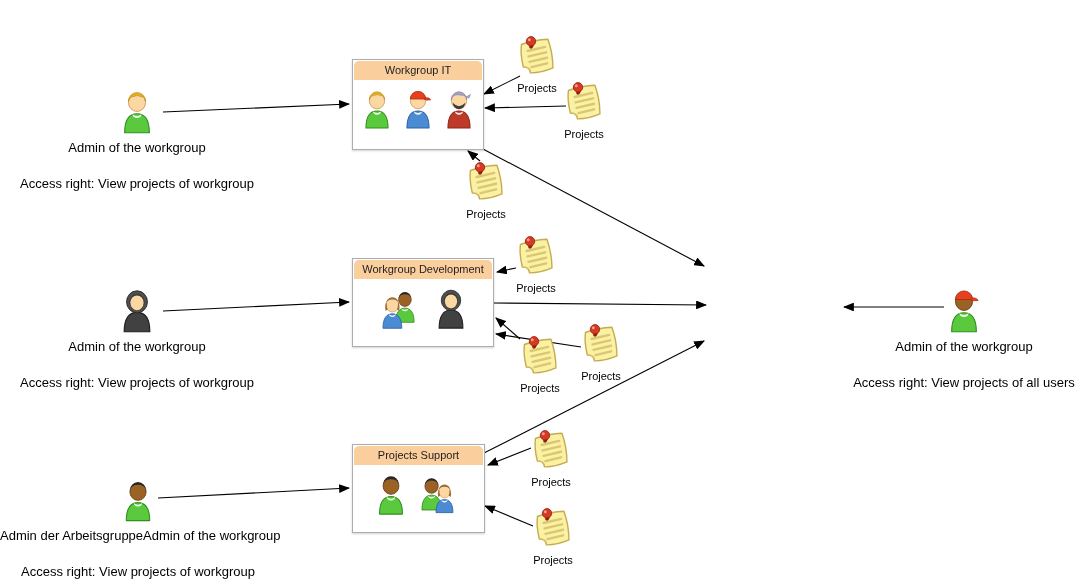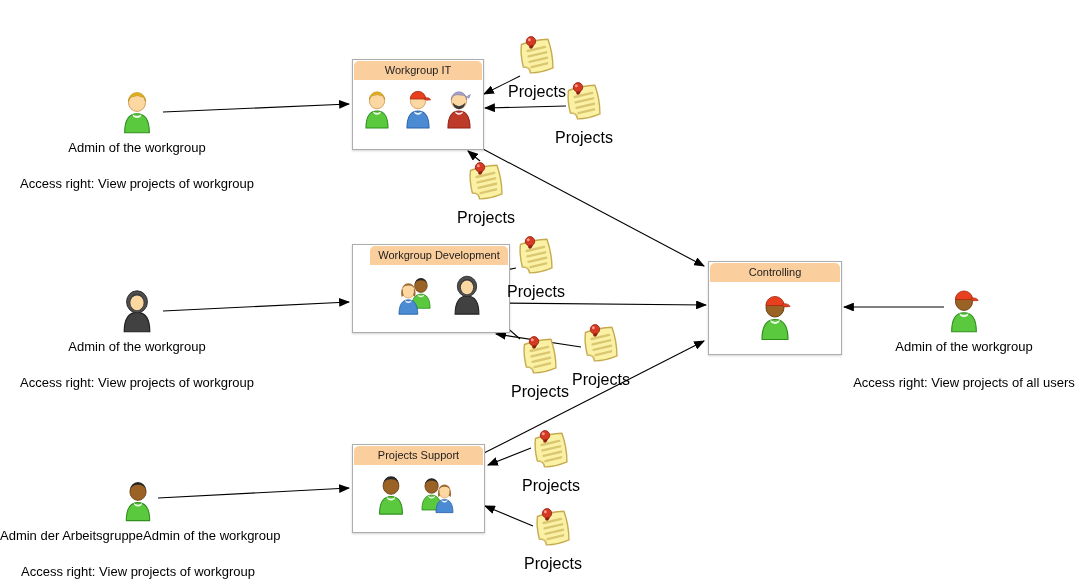--- a/index.html
+++ b/index.html
@@ -16,21 +16,21 @@
   .group-header{
     height:19px;line-height:19px;text-align:center;font-size:11px;color:#1d1d1d;
     background:var(--header-fill,#fbce9d);margin:1px;border-radius:5px 5px 0 0;
   }
   .group-body{display:flex;justify-content:center;align-items:flex-end;gap:7px;padding:5px 4px 0;}
   .figure{display:inline-block;line-height:0;}
   .figure svg{display:block;}
   .admin{position:absolute;text-align:center;font-size:13px;}
   .admin .cap1{margin-top:3px;white-space:nowrap;}
   .admin .cap2{margin-top:21px;white-space:nowrap;}
-  .doc{position:absolute;width:64px;text-align:center;font-size:16px;line-height:1;}
+  .doc{position:absolute;width:64px;text-align:center;font-size:11px;line-height:1;}
   .doc svg.note{width:44px;height:44px;}
   .doc-label{margin-top:3px;white-space:nowrap;}
 </style>
 </head>
 <body>
 
 <div class="canvas">
 
   <svg width="0" height="0" style="position:absolute" aria-hidden="true">
     <defs>
@@ -100,21 +100,21 @@
             <path d="M15,29.3 Q20,33.5 25,29.3 L23.8,32 Q20,34.8 16.2,32 Z" fill="#FFFFFF" opacity="0.9"></path>
             <ellipse cx="20" cy="17" rx="9" ry="9.5" fill="#FBD7A2" stroke="#D19A5B" stroke-width="1"></ellipse>
             <path d="M10.9,16 A9.1,9.5 0 0 1 29.1,16 Q28.6,10.2 23.4,10.6 Q16,8.8 12.6,12 Q11.1,13.6 10.9,16 Z" fill="#A7A2C6" stroke="#7F79A8" stroke-width="0.7"></path>
             <path d="M28.6,12.4 L33.6,9.6 L31.6,14.2 Z" fill="#A7A2C6" stroke="#7F79A8" stroke-width="0.6"></path>
             <path d="M12.6,19.5 Q13.2,26.2 20,27 Q26.8,26.2 27.4,19.5 Q23.6,23.6 20,23.6 Q16.4,23.6 12.6,19.5 Z" fill="#3A3A3A"></path>
           </svg>
         </span>
     </div>
   </div>
 
-  <div class="group" style="left:352px;top:244px;width:140px;height:87px;padding-left:16px;">
+  <div class="group" style="left:352px;top:258px;width:140px;height:87px;">
     <div class="group-header">Workgroup Development</div>
     <div class="group-body">
       <span class="figure">
           <svg xmlns="http://www.w3.org/2000/svg" viewBox="0 0 52 50" width="48" height="43">
             <g transform="translate(13,2) scale(0.82)">
               <path d="M7,49 C7,35 12,29 20,29 C28,29 33,35 33,49 Z" fill="#5BC93E" stroke="#2F8F1D" stroke-width="1.2" stroke-linejoin="round"></path>
               <path d="M15,29.3 Q20,33.5 25,29.3 L23.8,32 Q20,34.8 16.2,32 Z" fill="#FFFFFF" opacity="0.9"></path>
               <ellipse cx="20" cy="17" rx="9" ry="9.5" fill="#9A6224" stroke="#6B3F12" stroke-width="1"></ellipse>
               <path d="M11,15.5 A9,9.5 0 0 1 29,15.5 Q27.5,9.3 20,9.3 Q12.5,9.3 11,15.5 Z" fill="#262626"></path>
             </g>
@@ -164,34 +164,20 @@
               <ellipse cx="20" cy="17" rx="9" ry="9.5" fill="#FBD7A2" stroke="#D19A5B" stroke-width="1"></ellipse>
               <path d="M11,15.5 A9,9.5 0 0 1 29,15.5 Q27.5,9.3 20,9.3 Q12.5,9.3 11,15.5 Z" fill="#9A6B35"></path>
               <path d="M11,14 Q9.2,20 10.6,25 L13.6,22.8 Q11.9,19 12.3,14.6 Z" fill="#9A6B35"></path>
               <path d="M29,14 Q30.8,20 29.4,25 L26.4,22.8 Q28.1,19 27.7,14.6 Z" fill="#9A6B35"></path>
             </g>
           </svg>
         </span>
     </div>
   </div>
 
-  <div class="group" style="left:708px;top:261px;width:132px;height:92px;">
-    <div class="group-header">Controlling</div>
-    <div class="group-body" style="padding-top:7px;">
-      <span class="figure">
-          <svg xmlns="http://www.w3.org/2000/svg" viewBox="0 0 40 50" width="40" height="51">
-            <path d="M7,49 C7,35 12,29 20,29 C28,29 33,35 33,49 Z" fill="#5BC93E" stroke="#2F8F1D" stroke-width="1.2" stroke-linejoin="round"></path>
-            <path d="M15,29.3 Q20,33.5 25,29.3 L23.8,32 Q20,34.8 16.2,32 Z" fill="#FFFFFF" opacity="0.9"></path>
-            <ellipse cx="20" cy="17" rx="9" ry="9.5" fill="#9A6224" stroke="#6B3F12" stroke-width="1"></ellipse>
-            <path d="M10.9,15 A9.1,9 0 0 1 29.1,15 Z" fill="#E8401F" stroke="#A62A12" stroke-width="0.9"></path>
-            <path d="M27.8,13.2 Q33.5,12.8 35,16 Q30,17 27,15.4 Z" fill="#E8401F" stroke="#A62A12" stroke-width="0.7"></path>
-          </svg>
-        </span>
-    </div>
-  </div>
 
   <div class="admin" style="left:0;top:86px;width:274px;">
     <span class="figure"><svg xmlns="http://www.w3.org/2000/svg" viewBox="0 0 40 50" width="38" height="48">
           <path d="M7,49 C7,35 12,29 20,29 C28,29 33,35 33,49 Z" fill="#5BC93E" stroke="#2F8F1D" stroke-width="1.2" stroke-linejoin="round"></path>
           <path d="M15,29.3 Q20,33.5 25,29.3 L23.8,32 Q20,34.8 16.2,32 Z" fill="#FFFFFF" opacity="0.9"></path>
           <ellipse cx="20" cy="17" rx="9" ry="9.5" fill="#FBD7A2" stroke="#D19A5B" stroke-width="1"></ellipse>
           <path d="M11,16 A9,9.5 0 0 1 29,16 Q28.5,10.5 24,11 Q21,8.8 17,10.6 Q12.2,10.8 11,16 Z" fill="#DFAF1F" stroke="#B8860B" stroke-width="0.6"></path>
         </svg></span>
     <div class="cap1">Admin of the workgroup</div>
     <div class="cap2">Access right: View projects of workgroup</div>

